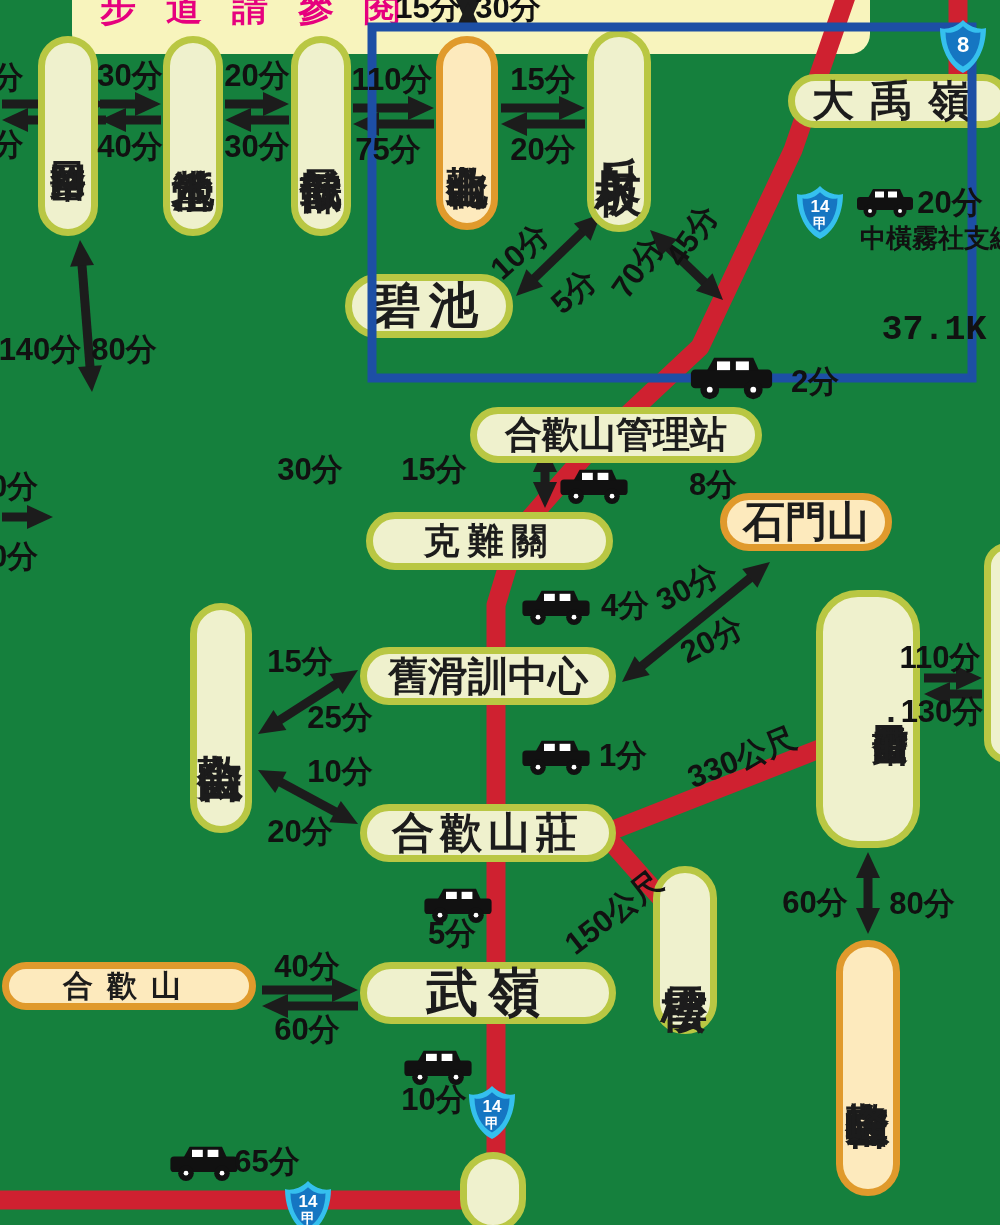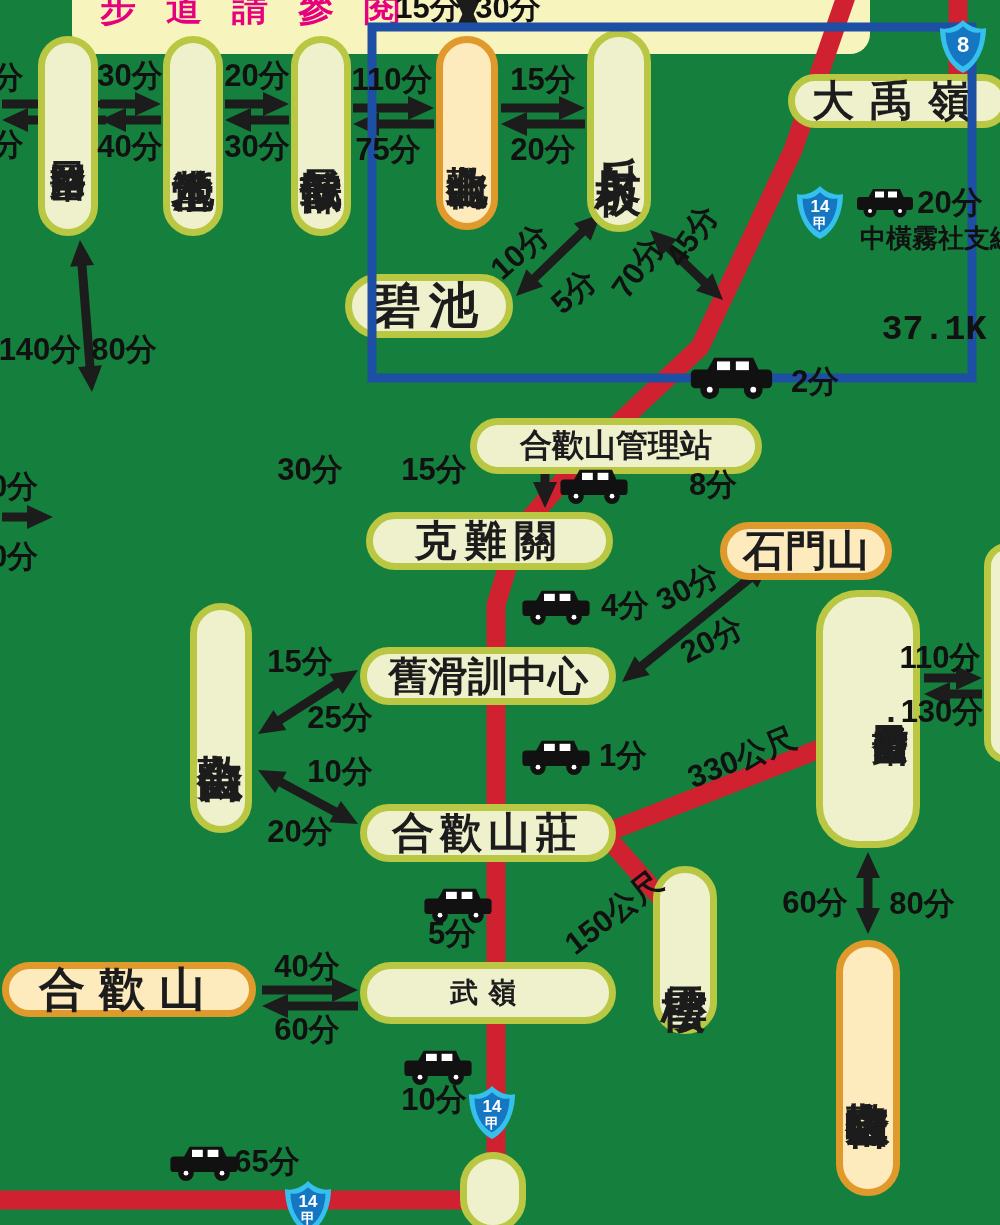--- a/index.html
+++ b/index.html
@@ -96,34 +96,34 @@
       <polygon points="868,852 880,878 856,878" fill="#1c1c1c"></polygon>
     </svg>
   <div id="nodes">
       <div class="node green v" style="left: 38px; top: 36px; width: 60px; height: 200px; font-size: 36px;">華岡岔路口</div>
       <div class="node green v" style="left: 163px; top: 36px; width: 60px; height: 200px; font-size: 42px;">水池營地</div>
       <div class="node green v" style="left: 291px; top: 36px; width: 60px; height: 200px; font-size: 42px;">最低鞍部</div>
       <div class="node orange v" style="left: 436px; top: 36px; width: 62px; height: 194px; font-size: 42px;">北合歡山</div>
       <div class="node green v" style="left: 587px; top: 30px; width: 64px; height: 202px; font-size: 46px; letter-spacing: 8px;">反射板</div>
       <div class="node green h" style="left: 788px; top: 74px; width: 222px; height: 54px; font-size: 42px; letter-spacing: 16px;">大禹嶺</div>
       <div class="node green h" style="left: 345px; top: 274px; width: 168px; height: 64px; font-size: 49px; letter-spacing: 8px;">碧池</div>
-      <div class="node green h" style="left: 470px; top: 407px; width: 292px; height: 56px; font-size: 32px; margin-top: 11px;">合歡山管理站</div>
-      <div class="node green h" style="left: 366px; top: 512px; width: 247px; height: 58px; font-size: 42px; letter-spacing: 8px;">克難關</div>
-      <div class="node orange h" style="left: 720px; top: 493px; width: 172px; height: 58px; font-size: 42px; margin-top: 29px;">石門山</div>
+      <div class="node green h" style="left: 470px; top: 407px; width: 292px; height: 56px; font-size: 37px;">合歡山管理站</div>
+      <div class="node green h" style="left: 366px; top: 512px; width: 247px; height: 58px; font-size: 36px; letter-spacing: 8px;">克難關</div>
+      <div class="node orange h" style="left: 720px; top: 493px; width: 172px; height: 58px; font-size: 42px;">石門山</div>
       <div class="node green v" style="left: 190px; top: 603px; width: 62px; height: 230px; font-size: 46px;">合歡尖山</div>
       <div class="node green h" style="left: 360px; top: 647px; width: 256px; height: 58px; font-size: 40px;">舊滑訓中心</div>
       <div class="node green v2" style="left: 816px; top: 590px; width: 104px; height: 258px; font-size: 36px;">
         <span>奇萊山登山口</span>
         <span style="font-size: 34px;">滑雪山莊·</span>
       </div>
       <div class="node green h" style="left: 360px; top: 804px; width: 256px; height: 58px; font-size: 42px; letter-spacing: 6px;">合歡山莊</div>
       <div class="node green v" style="left: 653px; top: 866px; width: 64px; height: 168px; font-size: 46px;">松雪樓</div>
       <div class="node orange v" style="left: 836px; top: 940px; width: 64px; height: 256px; font-size: 44px;">合歡山東峰</div>
-      <div class="node orange h" style="left: 2px; top: 962px; width: 254px; height: 55px; font-size: 46px; letter-spacing: 14px;">合歡山</div>
-      <div class="node green h" style="left: 360px; top: 962px; width: 256px; height: 62px; font-size: 28px; letter-spacing: 10px;">武嶺</div>
+      <div class="node orange h" style="left: 2px; top: 962px; width: 254px; height: 48px; font-size: 30px; letter-spacing: 14px;">合歡山</div>
+      <div class="node green h" style="left: 360px; top: 962px; width: 256px; height: 62px; font-size: 52px; letter-spacing: 10px;">武嶺</div>
       <div class="node green v" style="left: 460px; top: 1152px; width: 66px; height: 80px; font-size: 42px; padding-top: 42px;">昆</div>
       <div class="node green v" style="left: 984px; top: 543px; width: 46px; height: 220px; font-size: 36px;"></div>
     </div>
   <svg id="svg-over" width="1000" height="1225" viewBox="0 0 1000 1225">
       <rect x="372" y="27" width="600" height="351" fill="none" stroke="#1d4fa5" stroke-width="9"></rect>
       <g transform="translate(820,212)">
         <path d="M0,-26 C8,-18 18,-16 23,-18 C23,2 14,20 0,27 C-14,20 -23,2 -23,-18 C-18,-16 -8,-18 0,-26 Z" fill="#35c0ee"></path>
         <path d="M0,-26 C8,-18 18,-16 23,-18 C23,2 14,20 0,27 C-14,20 -23,2 -23,-18 C-18,-16 -8,-18 0,-26 Z" fill="#1576c2" transform="scale(0.76)"></path>
         <text x="0" y="0" fill="#ffffff" font-size="17" font-weight="bold" text-anchor="middle" font-family="Liberation Sans, sans-serif">14</text>
         <text x="0" y="16" fill="#ffffff" font-size="14" font-weight="bold" text-anchor="middle" font-family="Liberation Sans, sans-serif">甲</text>

